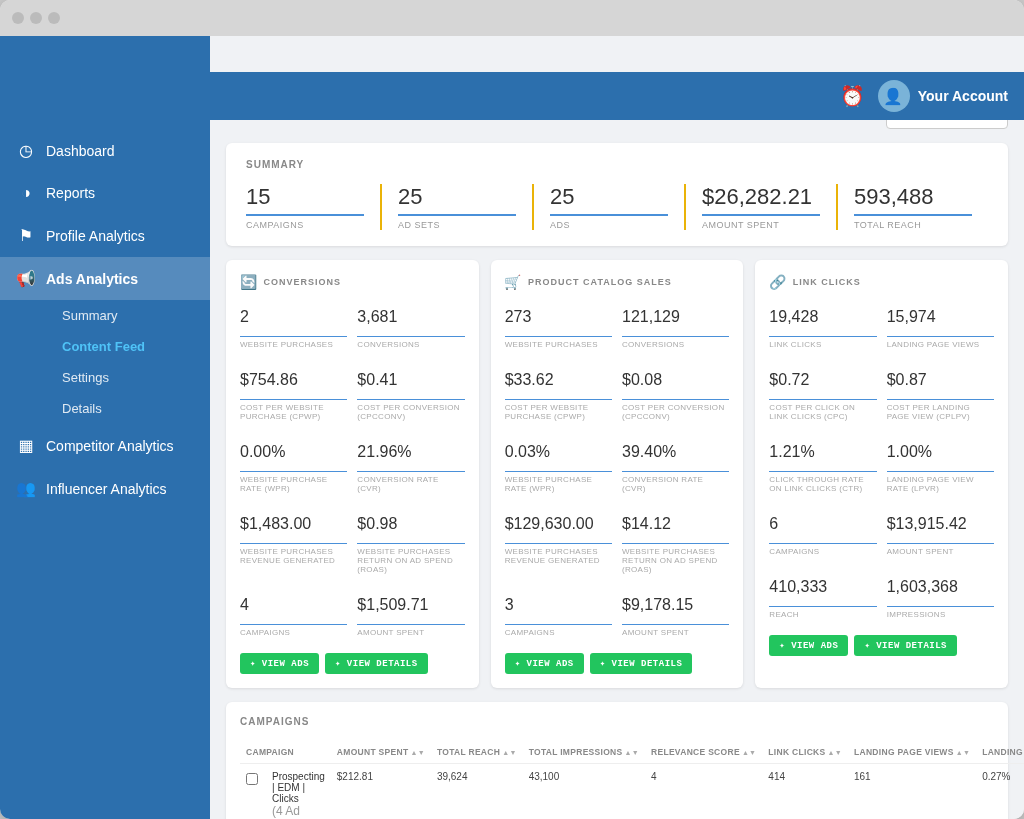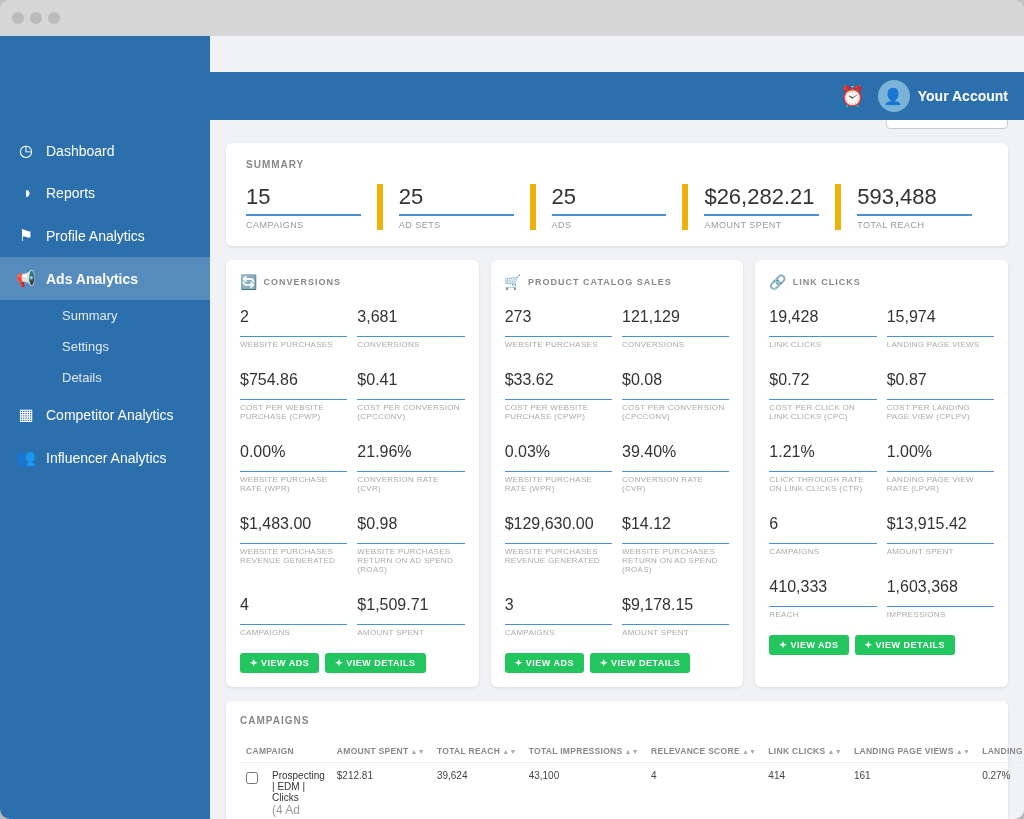--- a/index.html
+++ b/index.html
@@ -214,21 +214,21 @@
     }
 
     .summary-stats {
       display: flex;
       gap: 0;
     }
 
     .summary-stat {
       flex: 1;
       padding: 0 16px;
-      border-right: 6px solid #eab308;
+      border-right: 2px solid #eab308;
     }
 
     .summary-stat:first-child {
       padding-left: 0;
     }
 
     .summary-stat:last-child {
       border-right: none;
     }
 
@@ -326,20 +326,21 @@
       border-radius: 3px;
       padding: 5px 10px;
       font-size: 9px;
       font-weight: 700;
       cursor: pointer;
       display: flex;
       align-items: center;
       gap: 4px;
       text-transform: uppercase;
       letter-spacing: 0.5px;
+      font-family: Liberation Mono, monospace;
     }
 
     
     .campaigns-card {
       background: white;
       border-radius: 6px;
       padding: 14px;
       box-shadow: 0 1px 3px rgba(0,0,0,0.1);
     }
 
@@ -437,20 +438,21 @@
         <span>Profile Analytics</span>
       </div>
 
       <div class="sidebar-item active">
         <span class="sidebar-item-icon">📢</span>
         <span>Ads Analytics</span>
       </div>
 
       <div class="sidebar-sub">
         <div class="sidebar-sub-item">Summary</div>
+        <div class="sidebar-sub-item active">Content Feed</div>
         <div class="sidebar-sub-item">Settings</div>
         <div class="sidebar-sub-item">Details</div>
       </div>
 
       <div class="sidebar-item">
         <span class="sidebar-item-icon">▦</span>
         <span>Competitor Analytics</span>
       </div>
 
       <div class="sidebar-item">

